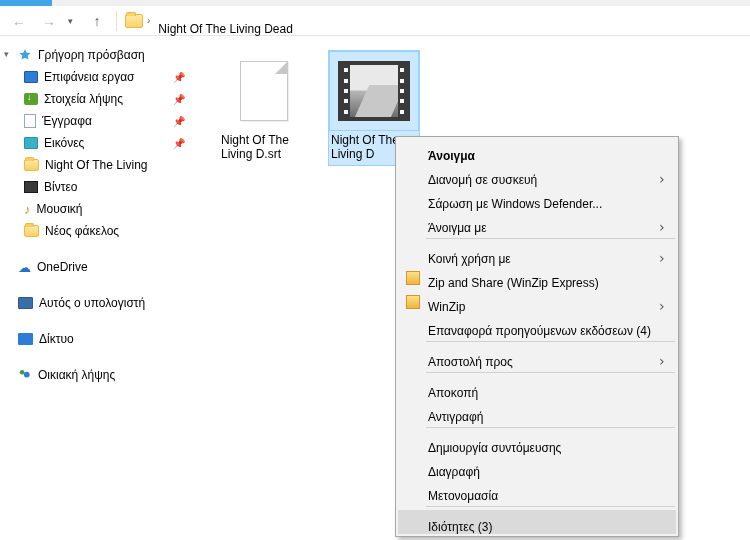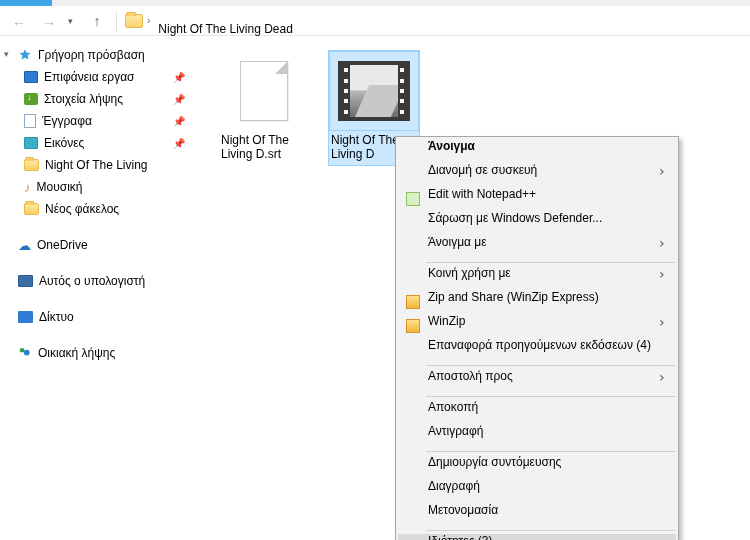--- a/index.html
+++ b/index.html
@@ -59,21 +59,21 @@
   .srt-thumb::after { content:""; position:absolute; top:0; right:0; width:12px; height:12px; background:linear-gradient(135deg,#fff 48%, #c7c7c7 52%);}
   .video-thumb { width:72px; height:60px; border:4px solid #3a3a3a; background:#d8d8d8; position:relative; display:flex; align-items:center; justify-content:center; overflow:hidden;}
   .video-thumb .film-l, .video-thumb .film-r { position:absolute; top:0; bottom:0; width:8px; background:#3a3a3a; display:flex; flex-direction:column; justify-content:space-around; }
   .video-thumb .film-l { left:0; } .video-thumb .film-r { right:0; }
   .film-hole { width:4px; height:4px; background:#f5f5f5; margin:0 auto; }
   .video-thumb .scene { position:absolute; left:8px; right:8px; top:0; bottom:0; background:linear-gradient(#e9e9e9 0%,#e9e9e9 48%,#b7b7b7 50%,#6b6b6b 100%);}
   .video-thumb .road { position:absolute; left:20px; right:8px; top:38%; bottom:0; background:#c8c8c8; transform:skewX(-24deg); }
 
   
   .context-menu { position:absolute; left:395px; top:136px; width:284px; background:#f2f2f2; border:1px solid #a7a7a7; box-shadow:3px 3px 4px rgba(0,0,0,0.25); padding:2px; }
-  .cm-item { display:flex; align-items:flex-start; height:24px; padding:0 24px 0 30px; position:relative; font-size:12px; }
+  .cm-item { display:flex; align-items:flex-end; height:24px; padding:0 24px 0 30px; position:relative; font-size:12px; }
   .cm-item.bold { font-weight:600; }
   .cm-item.hover-state { background:#dadada; }
   .cm-sep { height:1px; background:#d1d1d1; margin:3px 1px 3px 28px; }
   .cm-arrow { position:absolute; right:10px; font-size:14px; color:#555; font-family: monospace;}
   .cm-icon { position:absolute; left:6px; top:3px; width:18px; height:18px; display:flex; align-items:center; justify-content:center; font-size:13px; }
   .np-ico { background:#d7f0c2; border:1px solid #8fbf5e; width:14px; height:14px; }
   .wz-ico { width:14px; height:14px; background:linear-gradient(#ffe18a,#f0b43c); border:1px solid #d4962b; }
 </style>
 </head>
 <body>
@@ -126,20 +126,24 @@
       <div class="side-item">
         <span class="pic-ico"></span>
         <span>Εικόνες</span>
         <span class="pinned">📌</span>
       </div>
       <div class="side-item">
         <span class="generic-folder"></span>
         <span>Night Of The Living</span>
       </div>
       <div class="side-item">
+        <span class="vid-ico"></span>
+        <span>Βίντεο</span>
+      </div>
+      <div class="side-item">
         <span class="mus-ico">♪</span>
         <span>Μουσική</span>
       </div>
       <div class="side-item">
         <span class="generic-folder"></span>
         <span>Νέος φάκελος</span>
       </div>
     </div>
 
     <div class="side-group">
@@ -208,26 +212,20 @@
 
 <div class="context-menu">
   <div class="cm-item bold">
       <span>Άνοιγμα</span>
     </div>
   <div class="cm-item">
       <span>Διανομή σε συσκευή</span>
       <span class="cm-arrow">›</span>
     </div>
   <div class="cm-item">
-      <span class="cm-icon">
-        <span class="np-ico"></span>
-      </span>
-      <span>Edit with Notepad++</span>
-    </div>
-  <div class="cm-item">
       <span>Σάρωση με Windows Defender...</span>
     </div>
   <div class="cm-item">
       <span>Άνοιγμα με</span>
       <span class="cm-arrow">›</span>
     </div>
   <div class="cm-sep"></div>
   <div class="cm-item">
       <span>Κοινή χρήση με</span>
       <span class="cm-arrow">›</span>

